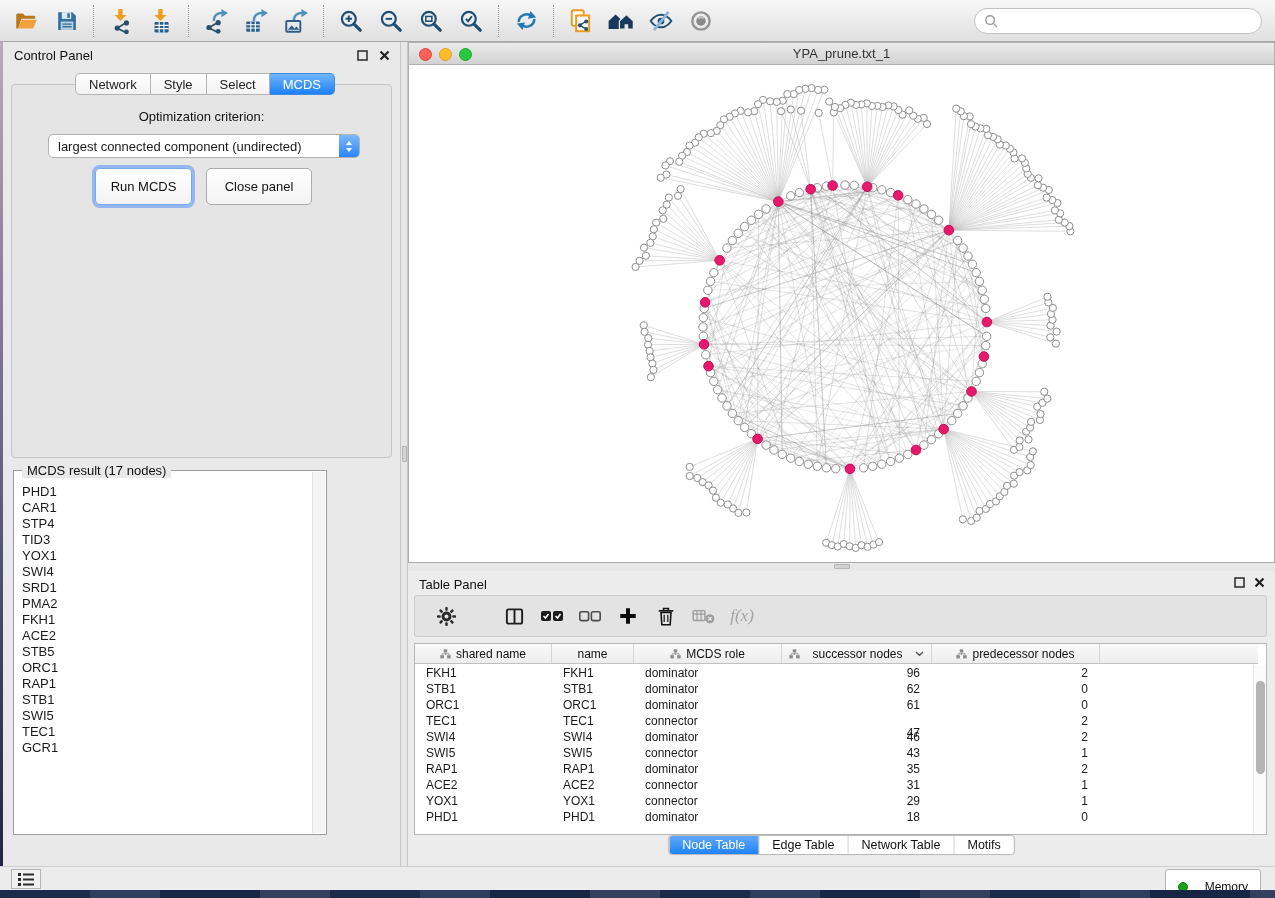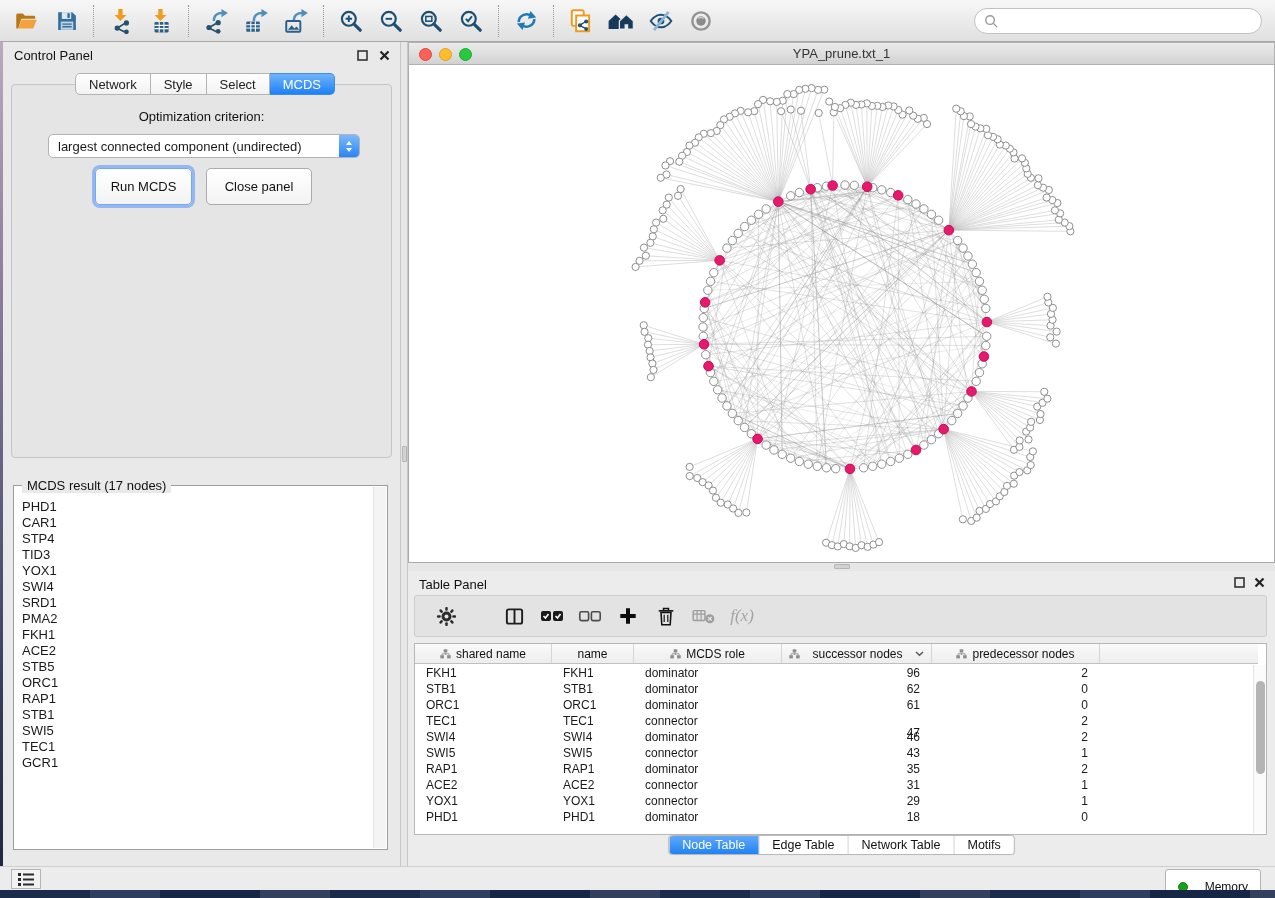--- a/index.html
+++ b/index.html
@@ -40,21 +40,21 @@
   #criterion-dd{position:absolute;left:36px;top:49px;width:312px;height:24px;background:#fff;border:1px solid #b2b2b2;
     border-radius:5px;display:flex;align-items:center;font-size:13px;padding-left:9px}
   .dd-step{margin-left:auto;width:20px;height:22px;background:linear-gradient(#7cb9fc,#2a85f8);
     border-radius:0 4px 4px 0;display:flex;flex-direction:column;align-items:center;justify-content:center;gap:3px}
   .tri-up{width:0;height:0;border-left:3.5px solid transparent;border-right:3.5px solid transparent;border-bottom:4.5px solid #fff}
   .tri-dn{width:0;height:0;border-left:3.5px solid transparent;border-right:3.5px solid transparent;border-top:4.5px solid #fff}
   .btn{position:absolute;height:37px;background:linear-gradient(#ffffff,#f3f3f3);border:1px solid #ababab;border-radius:5px;
     font-size:13px;display:flex;align-items:center;justify-content:center;color:#111}
   #run-btn{left:83px;top:83px;width:97px;box-shadow:0 0 0 3px rgba(82,146,253,.55);border-color:#74a9ec}
   #closep-btn{left:194px;top:83px;width:106px}
-  #mcds-group{position:absolute;left:10px;top:436px;width:375px;height:372px}
+  #mcds-group{position:absolute;left:10px;top:421px;width:314px;height:372px}
   #mcds-border{position:absolute;left:0;top:7px;right:0;bottom:0;border:1px solid #9d9d9d;background:#fff}
   #mcds-legend{position:absolute;left:9px;top:0;background:#e9e9e9;padding:0 5px;font-size:13px;color:#111;z-index:2}
   #mcds-list{position:absolute;left:3px;top:21px;right:18px;bottom:3px;overflow:hidden;font-size:13px}
   .mcds-item{line-height:16px;padding-left:6px;white-space:nowrap}
   #mcds-scroll{position:absolute;right:2px;top:9px;width:13px;bottom:2px;background:#f4f4f4;border-left:1px solid #e2e2e2}
 
   
   #v-split{position:absolute;left:400px;top:42px;width:8px;height:824px;background:#e7e7e7;
     border-left:1px solid #c7c7c7;border-right:1px solid #c7c7c7}
   #v-grip{position:absolute;left:0.5px;top:404px;width:5px;height:16px;background:#d2d2d2;border:1px solid #b5b5b5;border-radius:1px}

